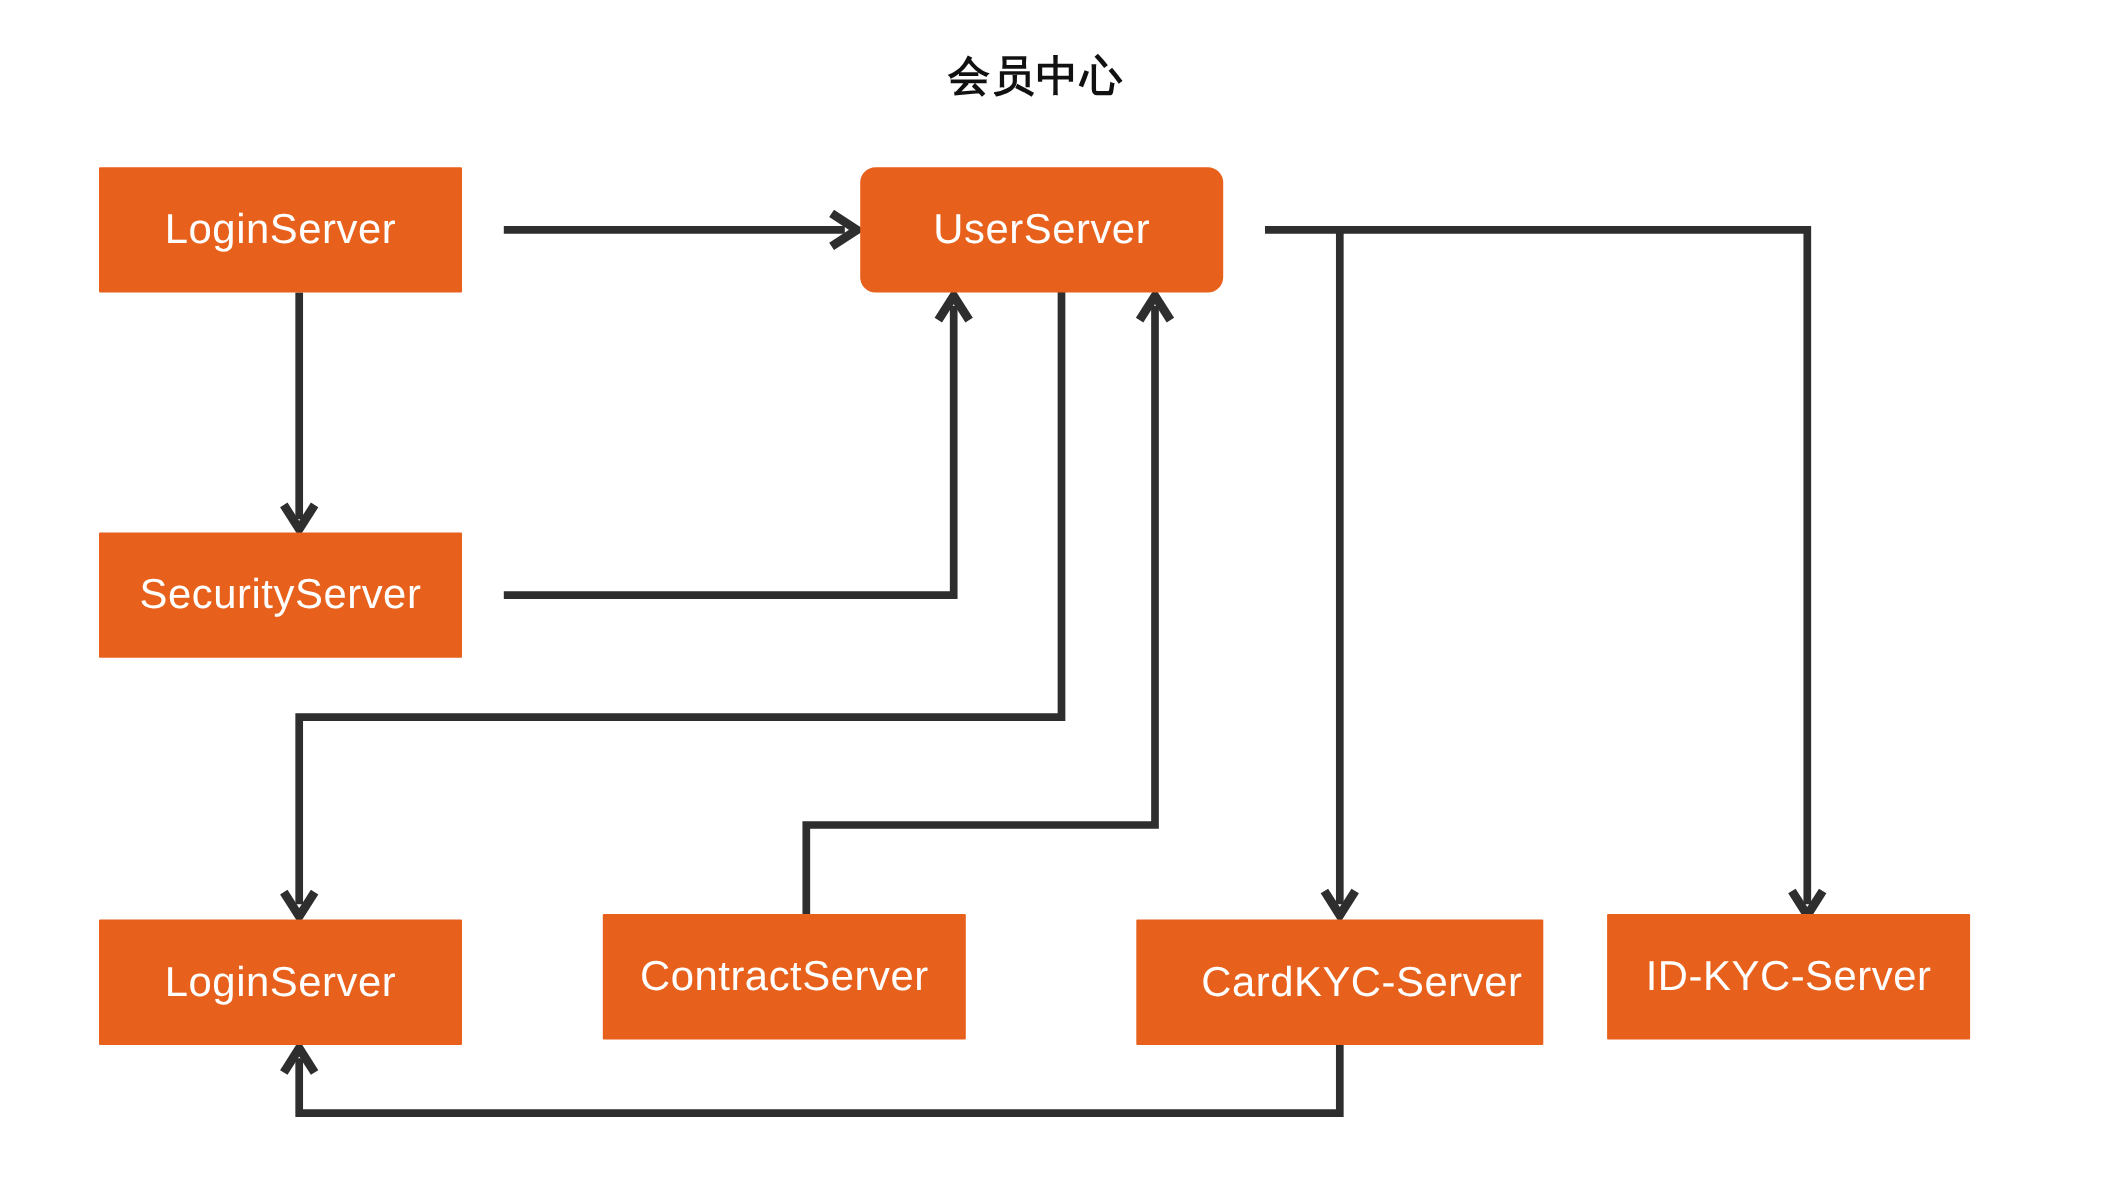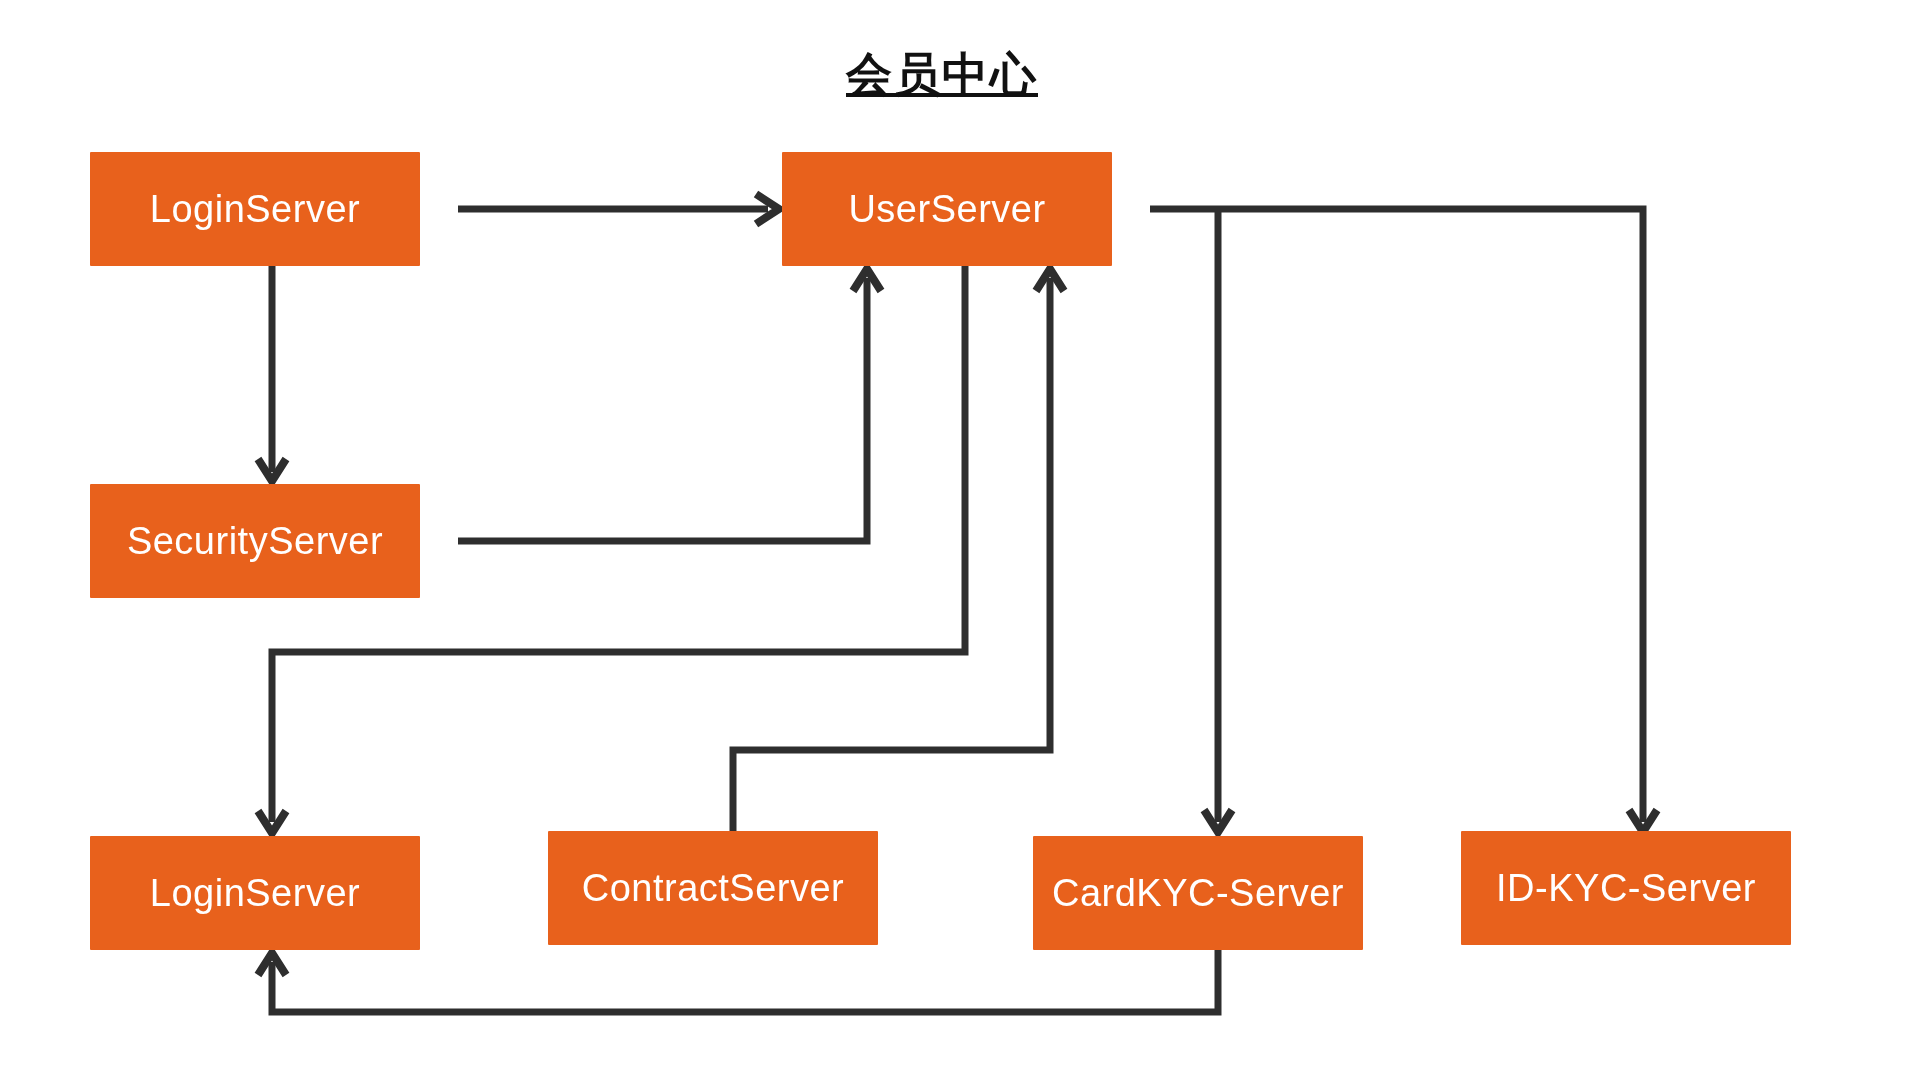--- a/index.html
+++ b/index.html
@@ -16,26 +16,25 @@
   }
   .canvas {
     position: absolute;
     inset: 0;
   }
   .title {
     position: absolute;
     left: 942px;
     top: 44px;
     transform: translateX(-50%);
-    font-size: 46px;
+    font-size: 38px;
     font-weight: 700;
     color: var(--title-text, #111111);
     white-space: nowrap;
     letter-spacing: 2px;
-    text-decoration: underline;
   }
   .edges-layer {
     position: absolute;
     left: 0;
     top: 0;
     width: 1920px;
     height: 1080px;
   }
   .edges-layer .shaft {
     fill: none;
@@ -61,25 +60,25 @@
     align-items: center;
     justify-content: center;
     font-size: 38px;
     font-weight: 400;
     letter-spacing: 0.5px;
     white-space: nowrap;
     border-radius: 1px;
     cursor: default;
   }
   .n-login     { left: 90px;   top: 152px; }
-  .n-user      { left: 782px;  top: 152px; }
+  .n-user      { left: 782px;  top: 152px; border-radius: 14px; }
   .n-security  { left: 90px;   top: 484px; }
   .n-card      { left: 90px;   top: 836px; }
   .n-contract  { left: 548px;  top: 831px; }
-  .n-cardkyc   { left: 1033px; top: 836px; }
+  .n-cardkyc   { left: 1033px; top: 836px; padding-left: 40px; }
   .n-idkyc     { left: 1461px; top: 831px; }
 </style>
 </head>
 <body>
 
 <div class="canvas">
 
   <div class="title">会员中心</div>
 
   <svg class="edges-layer" viewBox="0 0 1920 1080" xmlns="http://www.w3.org/2000/svg" aria-hidden="true">

